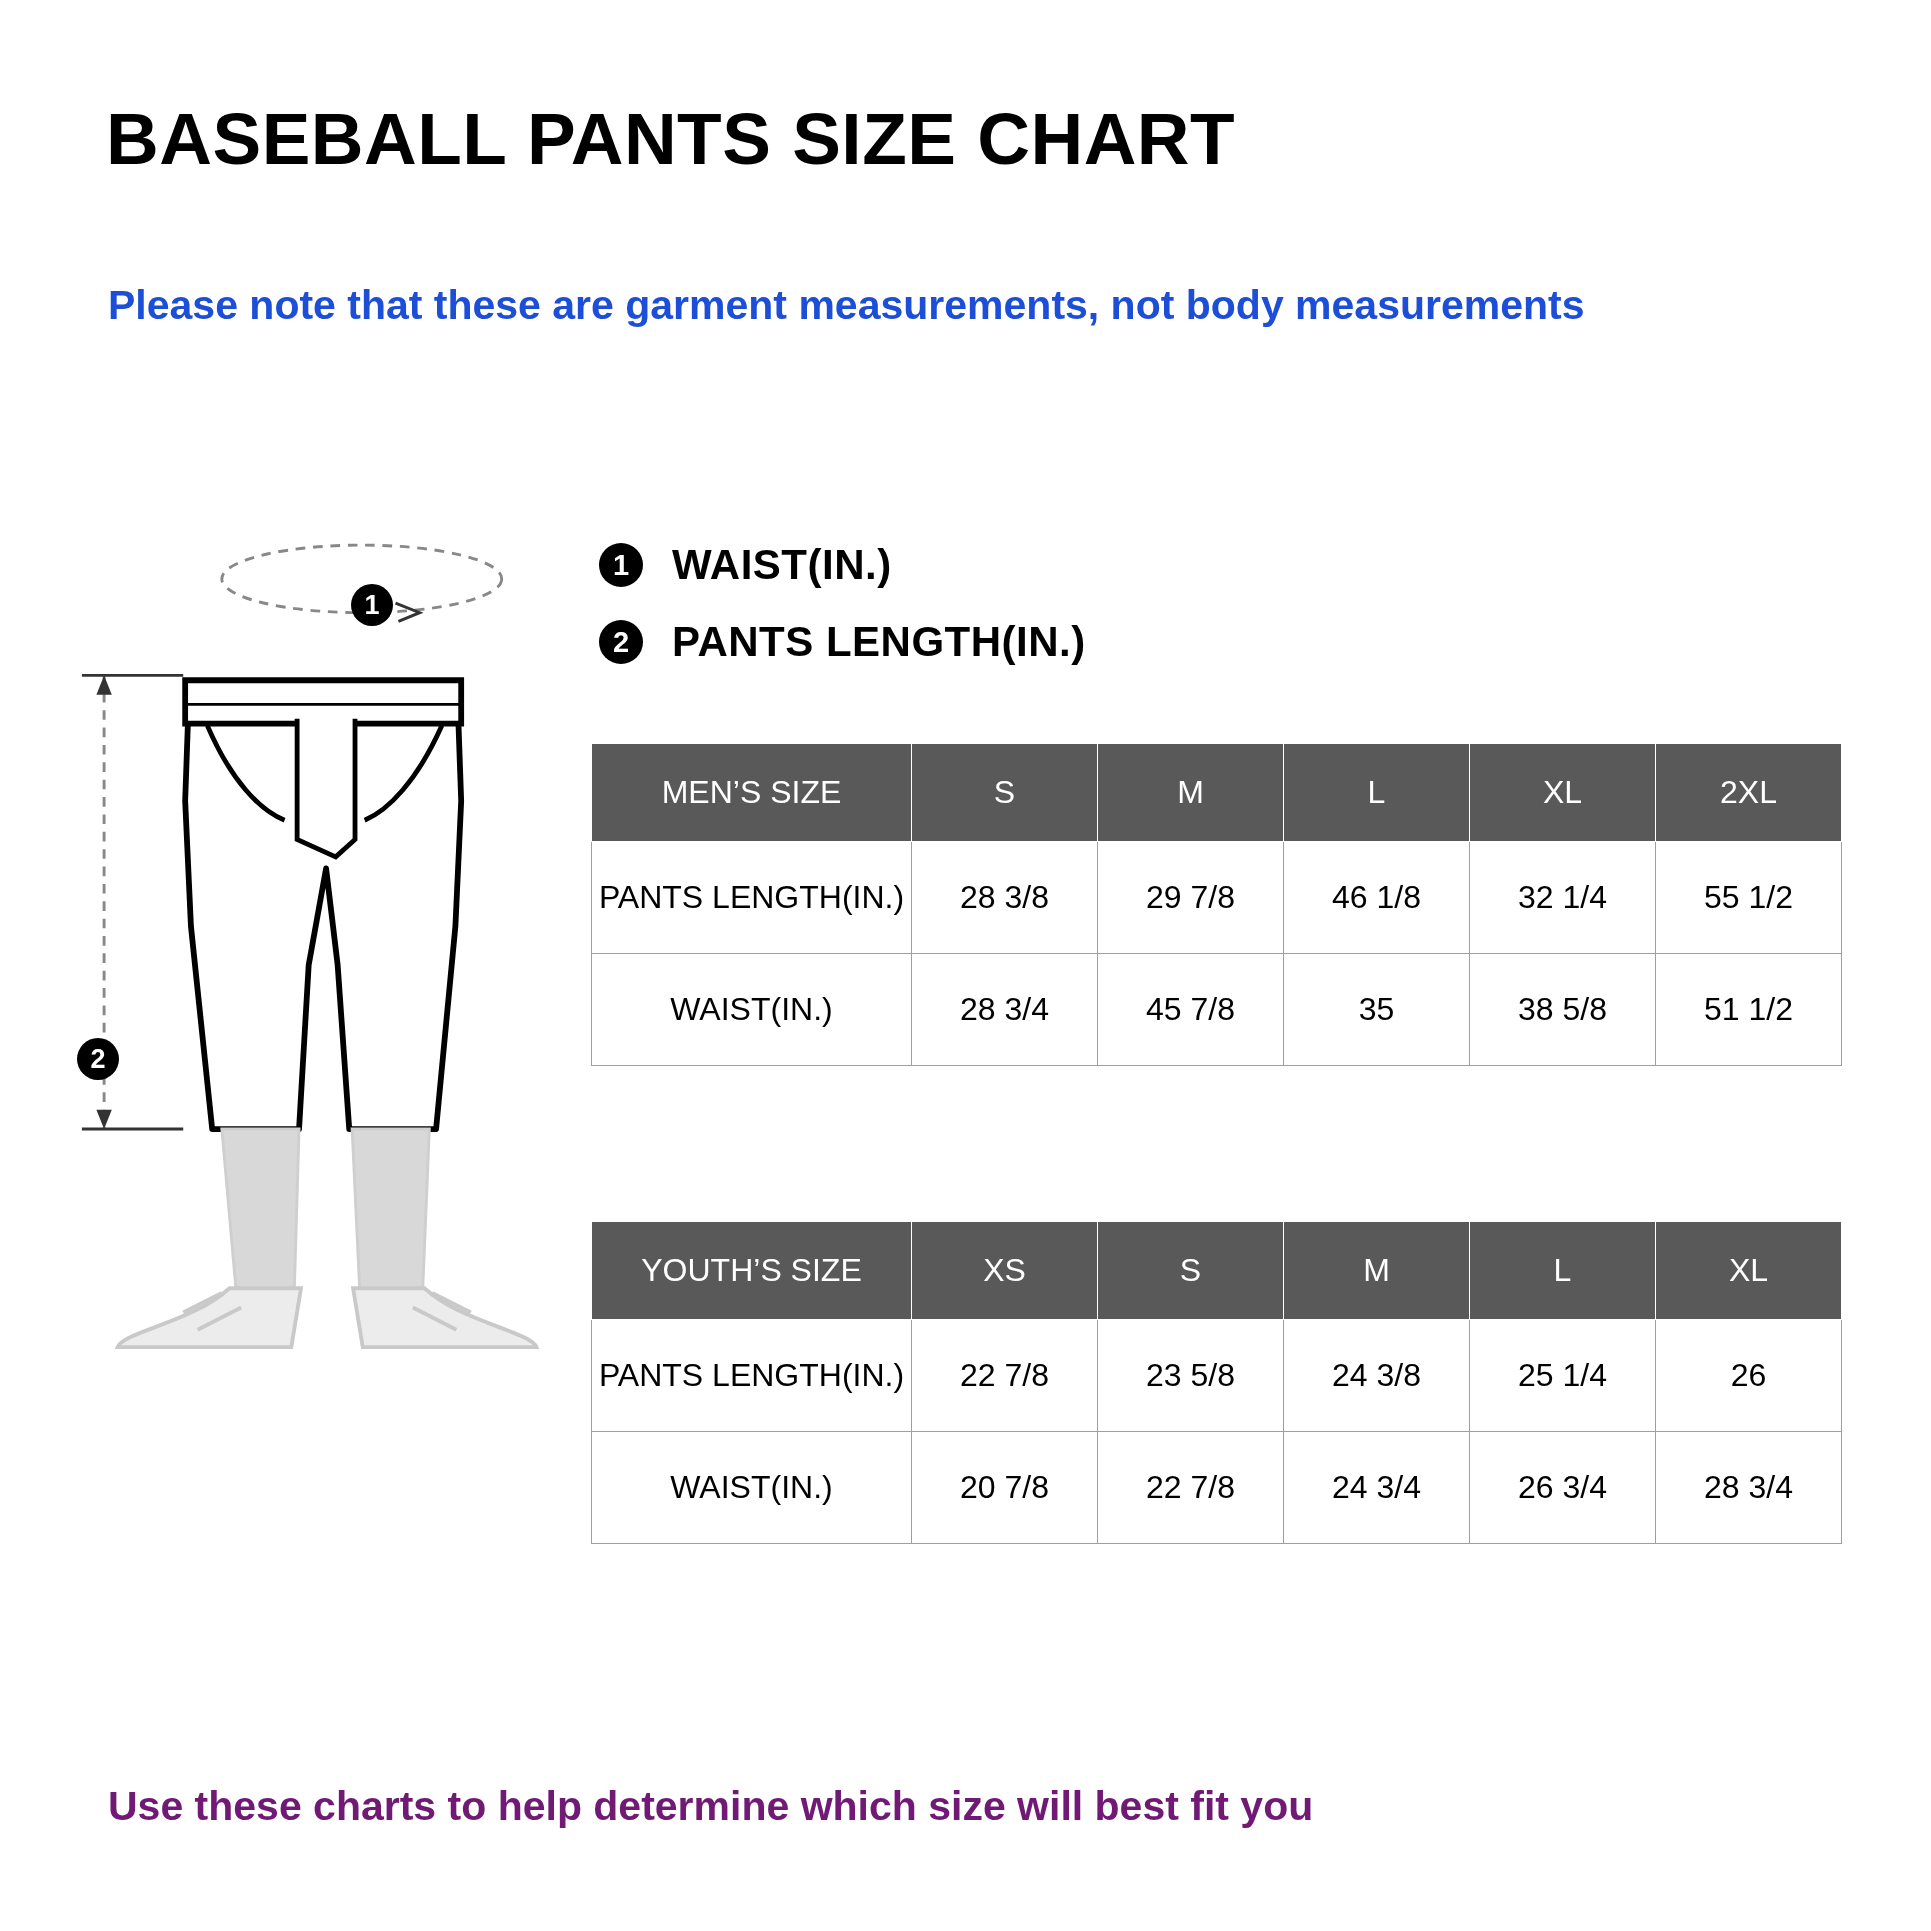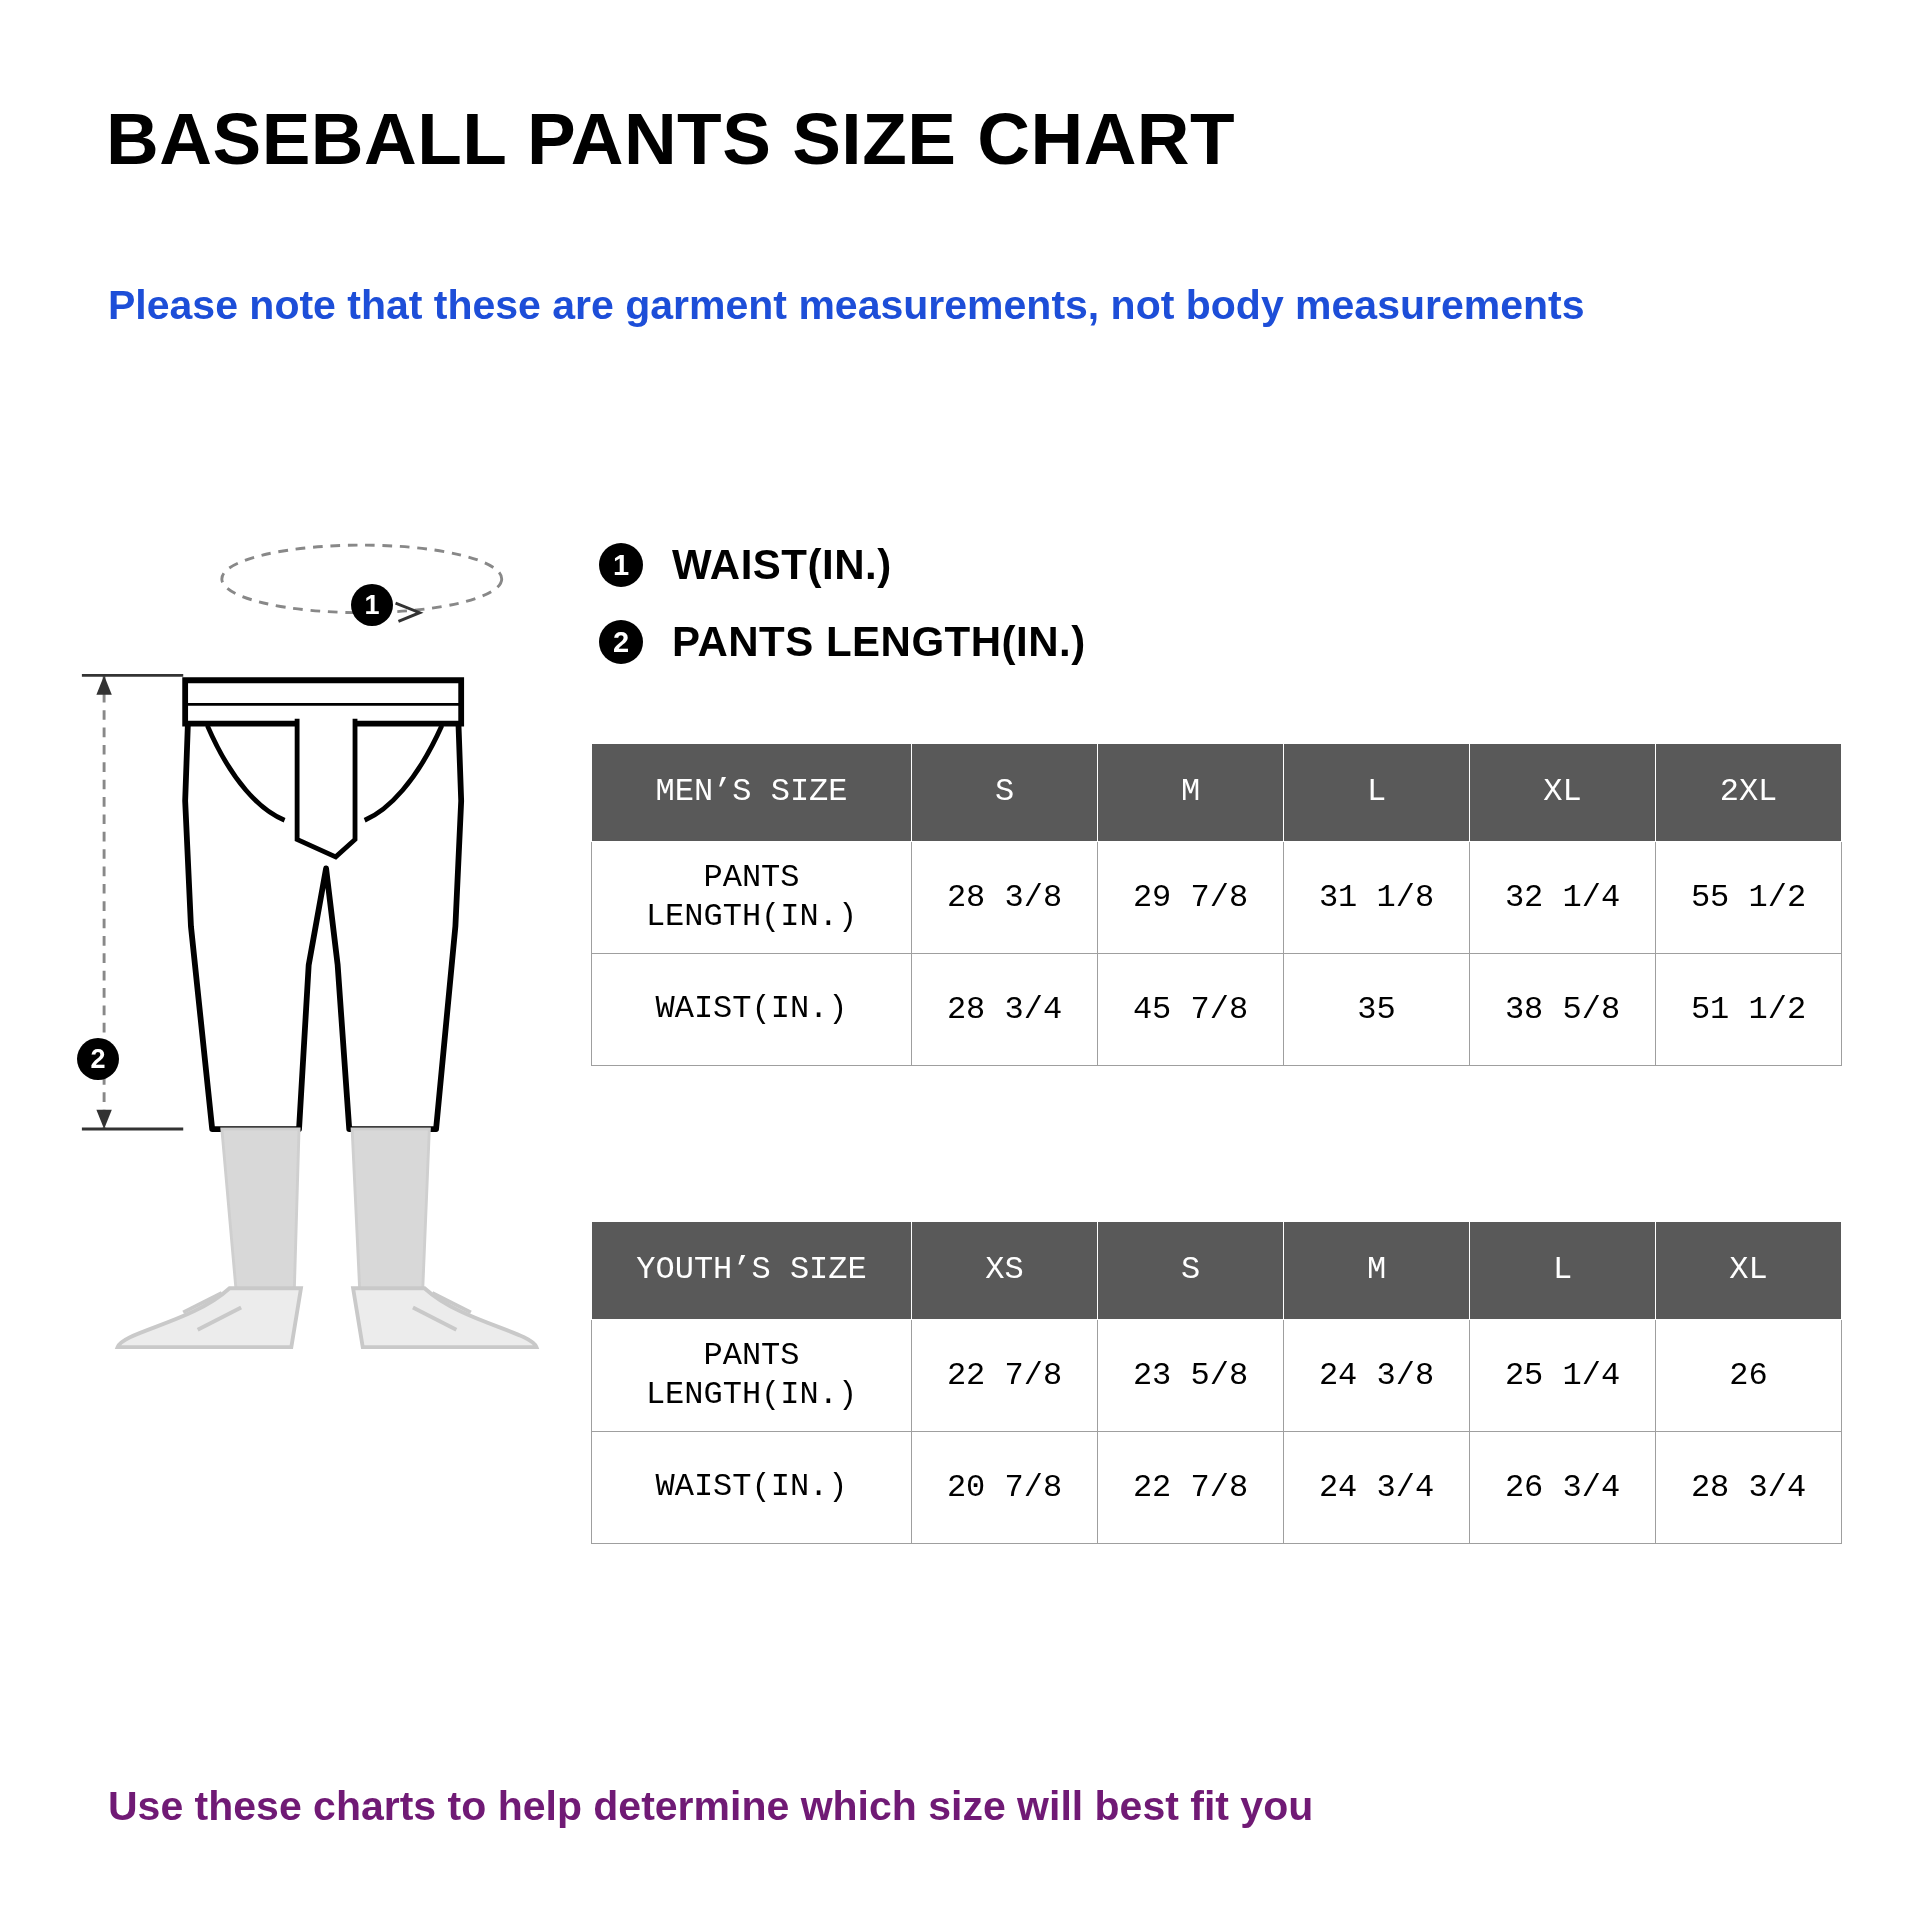--- a/index.html
+++ b/index.html
@@ -131,21 +131,20 @@
   }
   #mens-table { left: 591px; top: 743px; width: 1246px; }
   #youth-table { left: 591px; top: 1221px; width: 1246px; }
 
   .table th, .table td {
     border: 1.9px solid #ffffff;
     text-align: center;
     vertical-align: middle;
     font-size: 32px;
     padding: 0;
-    font-family: Liberation Mono, monospace;
   }
   .table thead th {
     background: #595959;
     color: #ffffff;
     height: 97px;
     font-weight: normal;
     line-height: 1.15;
   }
   .table tbody td {
     background: #ffffff;
@@ -223,21 +222,21 @@
         <th class="col-val">L</th>
         <th class="col-val">XL</th>
         <th class="col-val">2XL</th>
       </tr>
     </thead>
     <tbody>
       <tr>
         <td class="rowhead">PANTS LENGTH(IN.)</td>
         <td>28 3/8</td>
         <td>29 7/8</td>
-        <td>31 1/8</td>
+        <td>46 1/8</td>
         <td>32 1/4</td>
         <td>55 1/2</td>
       </tr>
       <tr>
         <td class="rowhead">WAIST(IN.)</td>
         <td>28 3/4</td>
         <td>45 7/8</td>
         <td>35</td>
         <td>38 5/8</td>
         <td>51 1/2</td>

